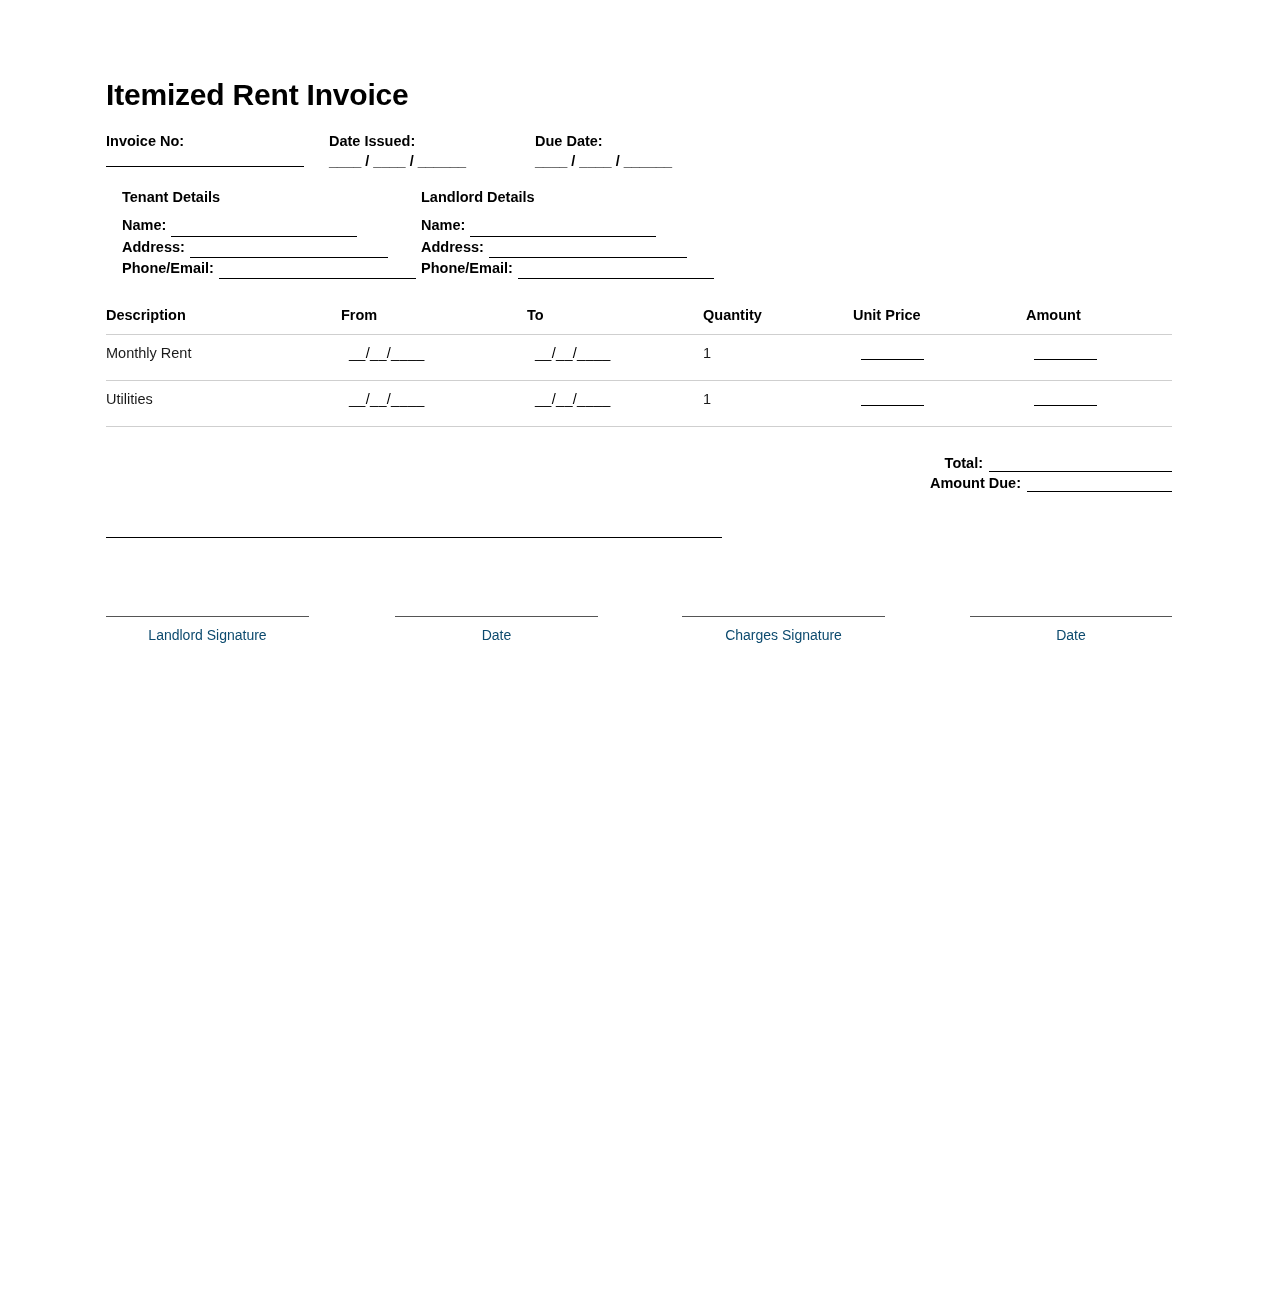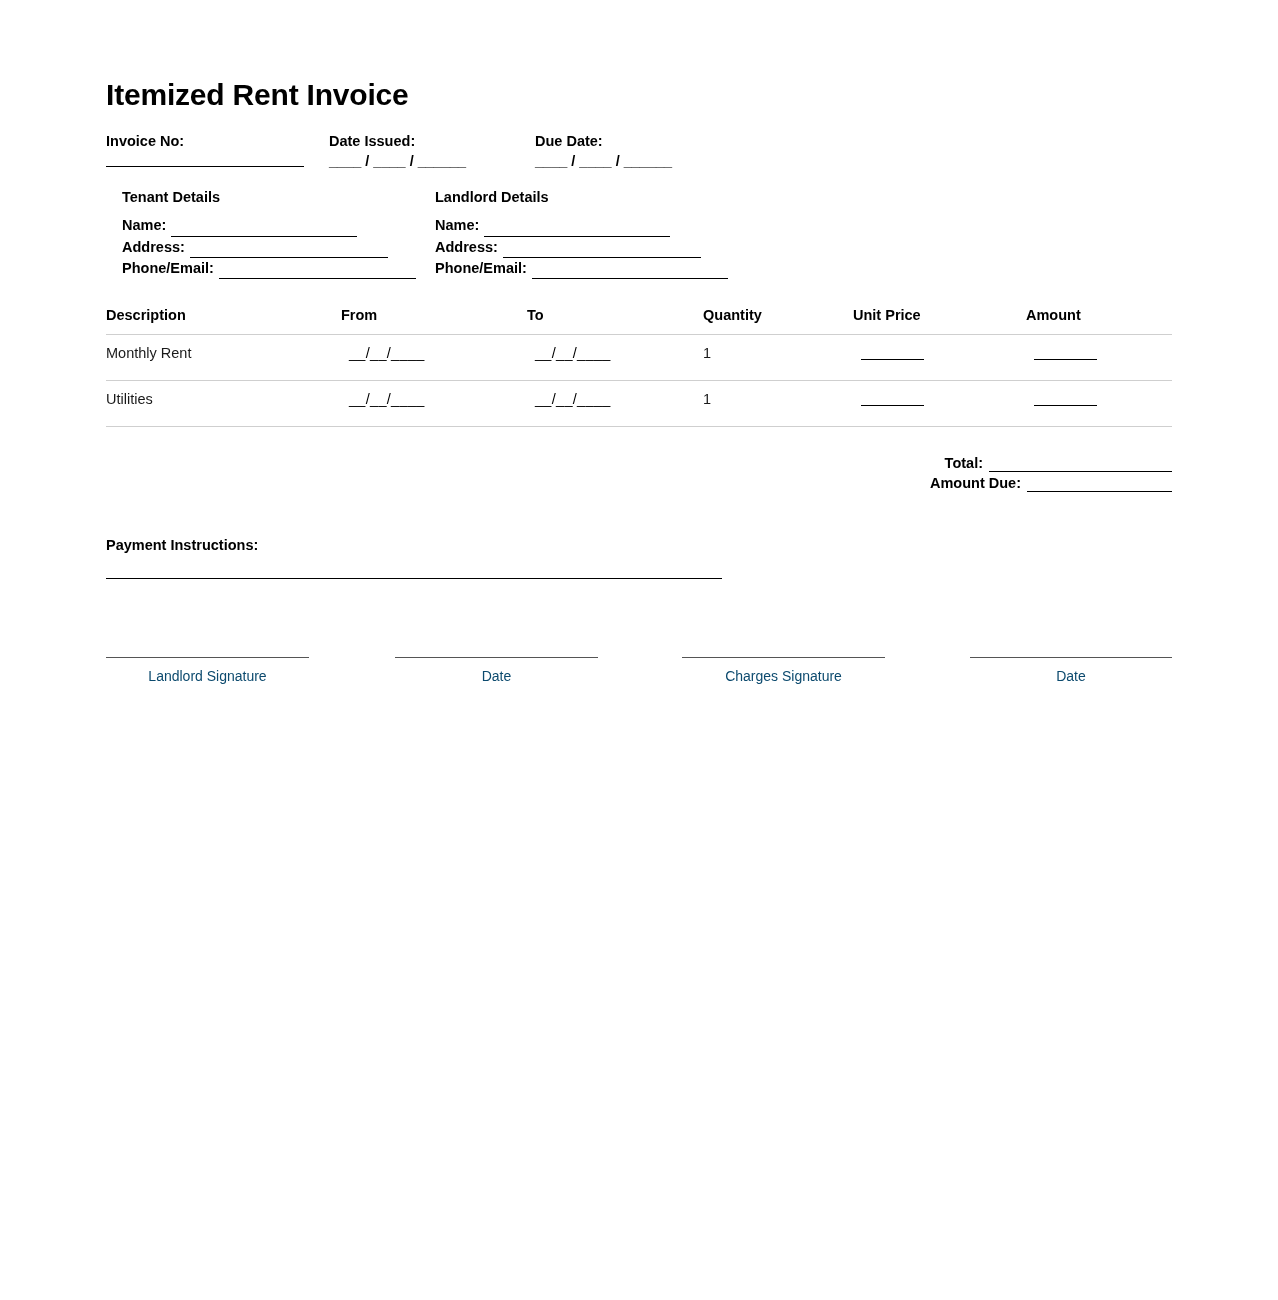--- a/index.html
+++ b/index.html
@@ -78,21 +78,21 @@
   .parties {
     position: relative;
     height: 80px;
     margin-top: 10px;
   }
   .party {
     position: absolute;
     top: 0;
   }
   .party-tenant { left: 16px; }
-  .party-landlord { left: 329px; }
+  .party-landlord { left: 315px; }
   .party-heading {
     font-size: 14.5px;
     font-weight: bold;
     margin: 0 0 9px 0;
     line-height: 1.2;
     white-space: nowrap;
   }
   .field-line {
     font-size: 14.5px;
     font-weight: bold;
@@ -373,21 +373,20 @@
         <span class="tl-label">Total:</span>
         <span class="tl-rule"></span>
       </div>
       <div class="total-line tl-due">
         <span class="tl-label">Amount Due:</span>
         <span class="tl-rule"></span>
       </div>
     </div>
 
     <div class="payment">
-      <span class="pay-label">Payment Instructions:</span>
       <span class="pay-rule"></span>
     </div>
 
     <div class="signatures">
       <div class="sig sig-1">
         <span class="sig-rule"></span>
         <span class="sig-label">Landlord Signature</span>
       </div>
       <div class="sig sig-2">
         <span class="sig-rule"></span>

